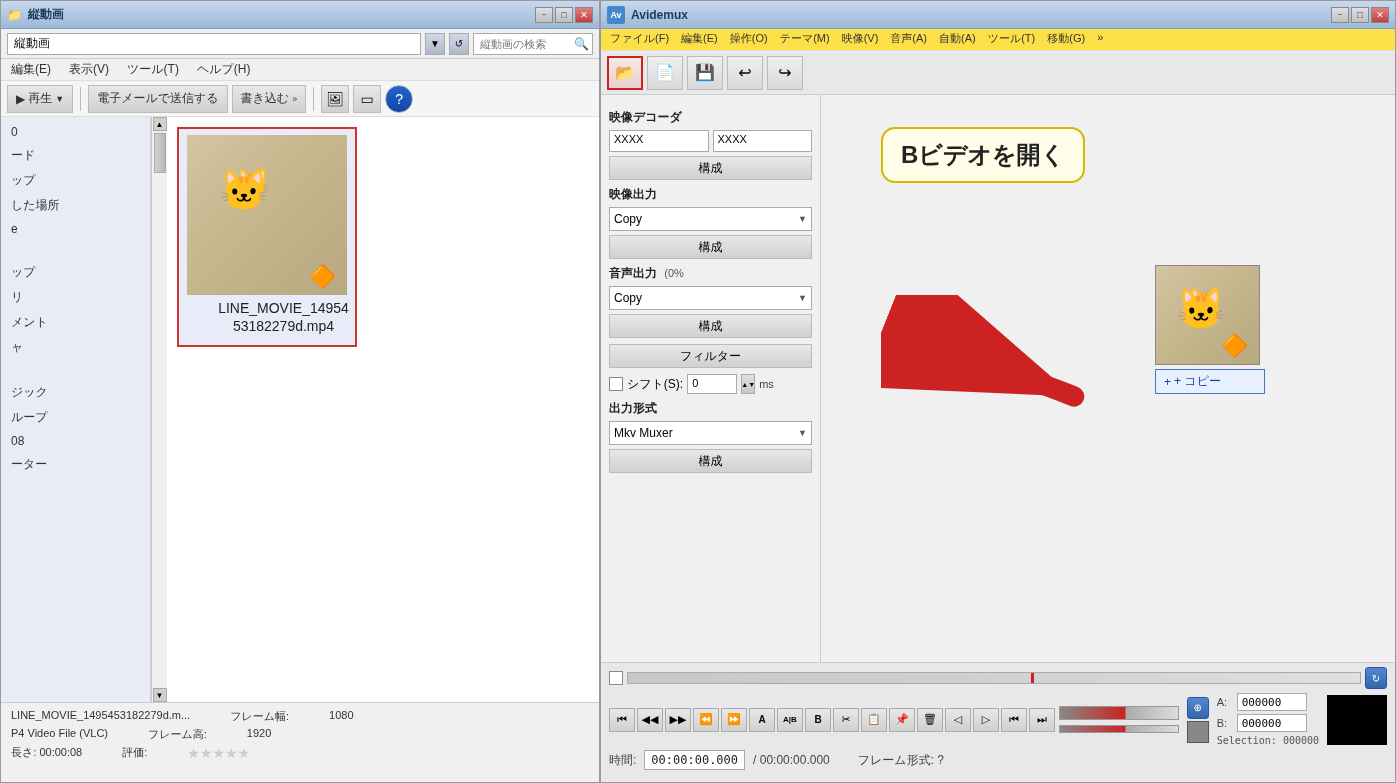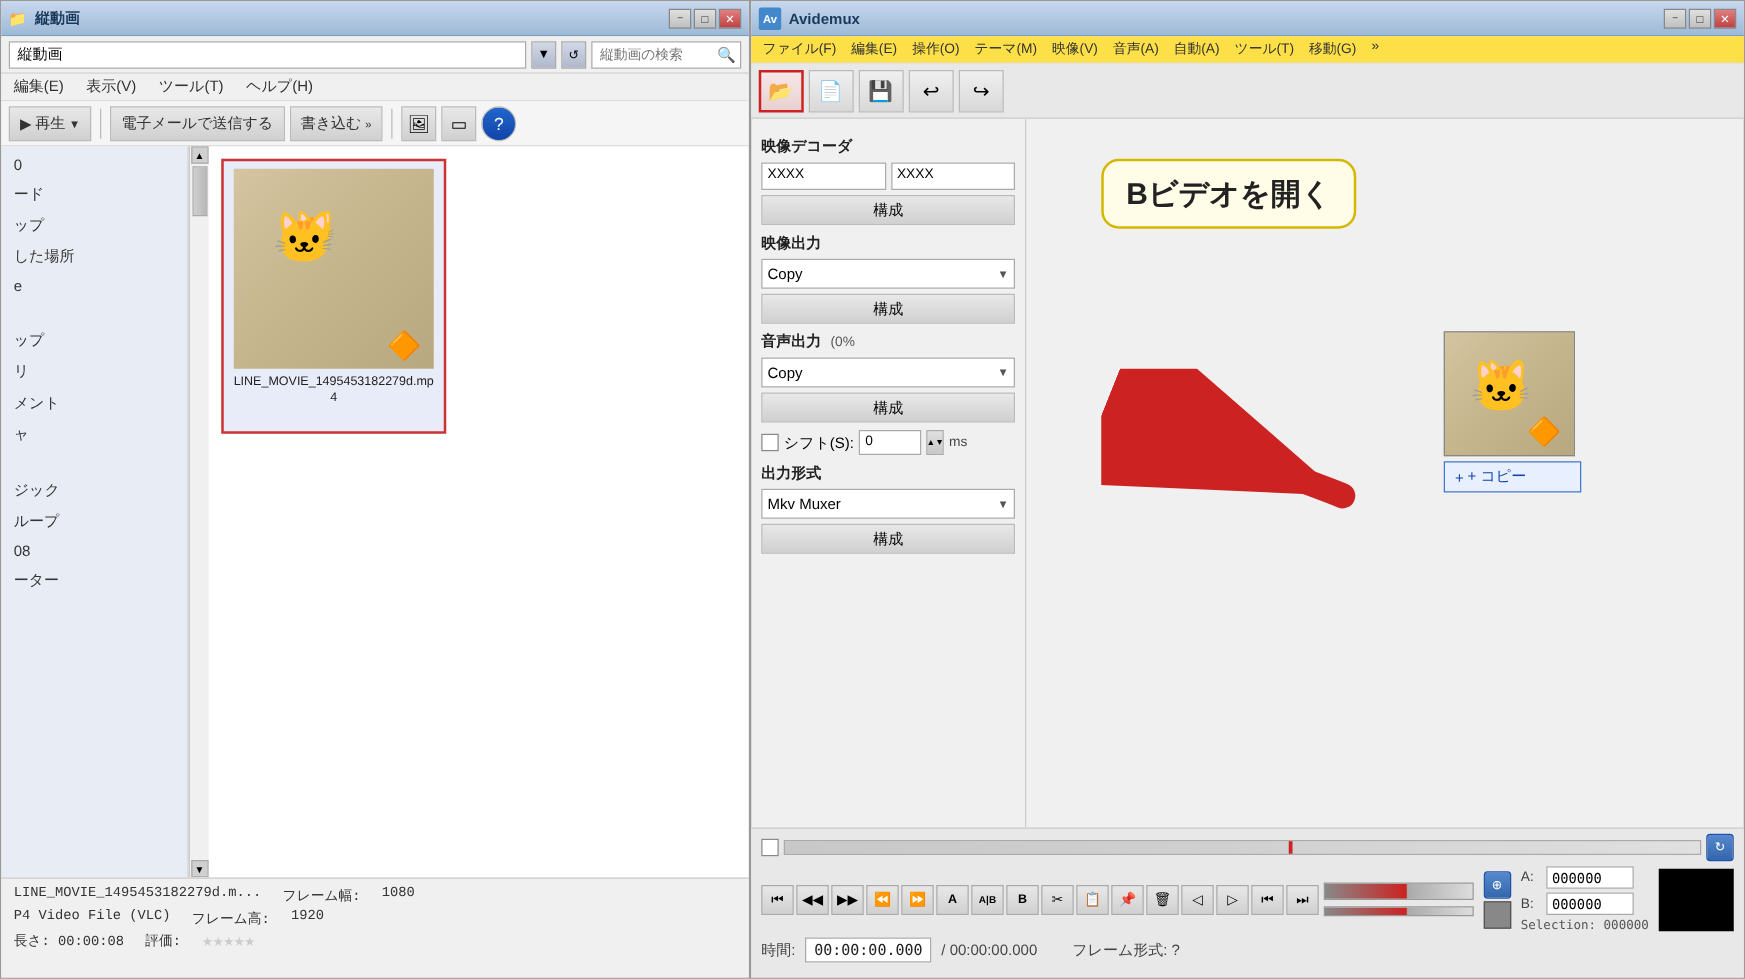--- a/index.html
+++ b/index.html
@@ -262,37 +262,38 @@
       background: #d4c8b0;
       overflow: hidden;
       position: relative;
       display: flex;
       align-items: center;
       justify-content: center;
     }
 
     .file-name {
       margin-top: 4px;
-      font-size: 10px;
+      font-size: 14px;
       text-align: center;
       color: #222;
       word-break: break-all;
       line-height: 1.3;
+      margin-left: 33px;
     }
 
     .status-bar {
       height: 80px;
       background: #f0f0f0;
       border-top: 1px solid #ccc;
       padding: 6px 10px;
       font-size: 11px;
       color: #333;
     }
 
-    .status-row { display: flex; gap: 17px; margin-bottom: 3px; font-family: Liberation Mono, monospace; }
+    .status-row { display: flex; gap: 40px; margin-bottom: 3px; }
 
     
     .stars { color: #ccc; font-size: 14px; }
 
     
     .avidemux-window {
       flex: 1;
       height: 783px;
       background: #f0f0f0;
       border: 1px solid #999;
@@ -920,20 +921,23 @@
       <div class="av-section-label">
         <span>音声出力</span>
         <span style="font-size:11px;font-weight:normal;color:#555;margin-left:4px;">(0%</span>
       </div>
       <div class="av-select">
         <span>Copy</span>
         <span class="av-select-arrow">▼</span>
       </div>
       <div class="av-config-btn">
         <span>構成</span>
+      </div>
+      <div class="av-config-btn">
+        <span>フィルター</span>
       </div>
 
       <div class="av-checkbox-row">
         <div class="av-checkbox"></div>
         <span>シフト(S):</span>
         <div class="av-number-input">
           <span>0</span>
         </div>
         <div class="av-spin-btn">▲▼</div>
         <span class="av-unit-label">ms</span>

